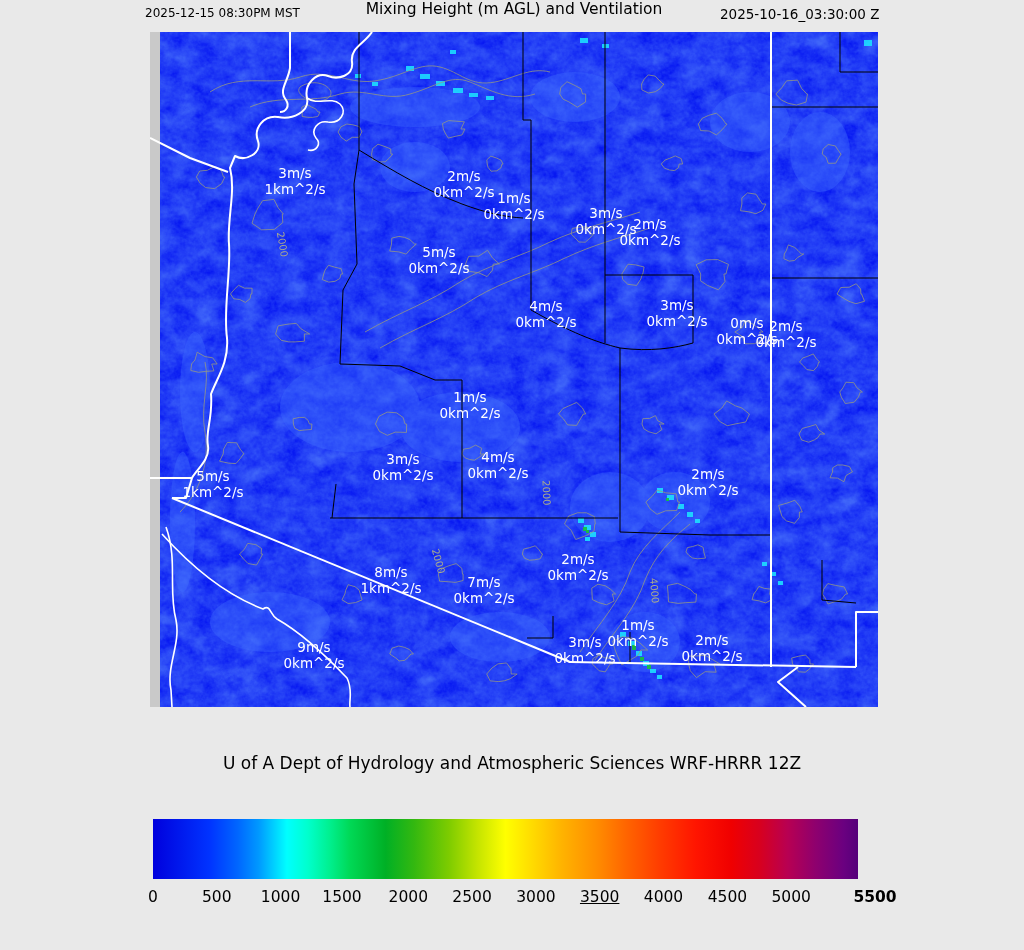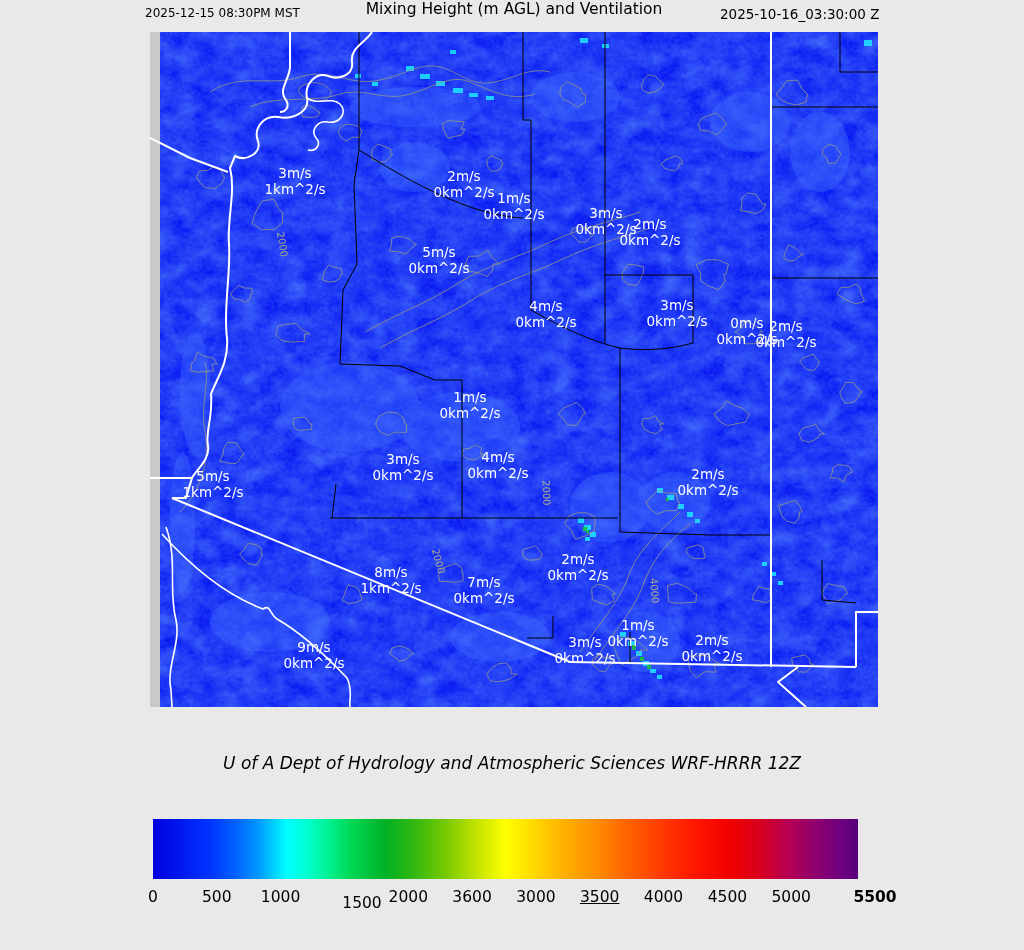--- a/index.html
+++ b/index.html
@@ -6,21 +6,21 @@
   body{
     width:1024px;height:950px;position:relative;
     background:#e9e9e9;
     font-family:"DejaVu Sans","Liberation Sans",sans-serif;
     color:#000;overflow:hidden;
   }
   .hdr-left{position:absolute;left:145px;top:6px;font-size:12px;white-space:nowrap;}
   .hdr-title{position:absolute;left:0;top:0;width:1028px;text-align:center;font-size:15.5px;white-space:nowrap;}
   .hdr-right{position:absolute;left:720px;top:6px;font-size:13.5px;white-space:nowrap;}
   #map-wrap{position:absolute;left:150px;top:32px;width:728px;height:675px;}
-  #caption{position:absolute;left:0;top:753px;width:1024px;text-align:center;font-size:17px;white-space:nowrap;font-style:italic;}
+  #caption{position:absolute;left:0;top:753px;width:1024px;text-align:center;font-size:17px;white-space:nowrap;}
   #colorbar{position:absolute;left:153px;top:819px;width:705px;height:60px;}
   #colorbar-ticks{position:absolute;left:153px;top:888px;width:705px;height:20px;font-size:15.5px;}
   #colorbar-ticks span{position:absolute;transform:translateX(-50%);top:0;}
   .wind-label{fill:#ffffff;font-size:13.5px;text-anchor:middle;
     font-family:"DejaVu Sans","Liberation Sans",sans-serif;}
   .contour-label{fill:#a9ab8d;font-size:10px;text-anchor:middle;
     font-family:"DejaVu Sans","Liberation Sans",sans-serif;}
 </style>
 </head>
 <body>
@@ -240,22 +240,22 @@
 </svg>
 </div>
 
 <div id="caption">U of A Dept of Hydrology and Atmospheric Sciences WRF-HRRR 12Z</div>
 
 <div id="colorbar" style="background: linear-gradient(to right, rgb(0, 0, 221) 0%, rgb(0, 51, 255) 8%, rgb(0, 102, 255) 12%, rgb(0, 153, 255) 15%, rgb(0, 204, 255) 17%, rgb(0, 255, 255) 19%, rgb(0, 255, 204) 22%, rgb(0, 240, 144) 25%, rgb(0, 216, 85) 28%, rgb(0, 176, 37) 33%, rgb(51, 184, 16) 37%, rgb(126, 204, 0) 42%, rgb(196, 228, 0) 46%, rgb(255, 255, 0) 50%, rgb(255, 217, 0) 54%, rgb(255, 179, 0) 58%, rgb(255, 140, 0) 63%, rgb(255, 102, 0) 67%, rgb(255, 59, 0) 72%, rgb(255, 21, 0) 77%, rgb(240, 0, 0) 82%, rgb(216, 0, 30) 86%, rgb(184, 0, 82) 90%, rgb(142, 0, 110) 94%, rgb(106, 0, 128) 98%, rgb(85, 0, 122) 100%);"></div>
 <div id="colorbar-ticks">
     <span style="left: 0px;">0</span>
     <span style="left: 63.8px;">500</span>
     <span style="left: 127.6px;">1000</span>
-    <span style="left: 209px; margin-top: 6px;">1500</span>
+    <span style="left: 189px;">1500</span>
     <span style="left: 255.3px;">2000</span>
-    <span style="left: 319.1px;">3600</span>
+    <span style="left: 319.1px;">2500</span>
     <span style="left: 382.9px;">3000</span>
     <span style="left: 446.7px; text-decoration: underline;">3500</span>
     <span style="left: 510.5px;">4000</span>
     <span style="left: 574.4px;">4500</span>
     <span style="left: 638.2px; text-align: right;">5000</span>
     <span style="left: 722px; font-weight: bold;">5500</span>
   </div>
 
 </body></html>

